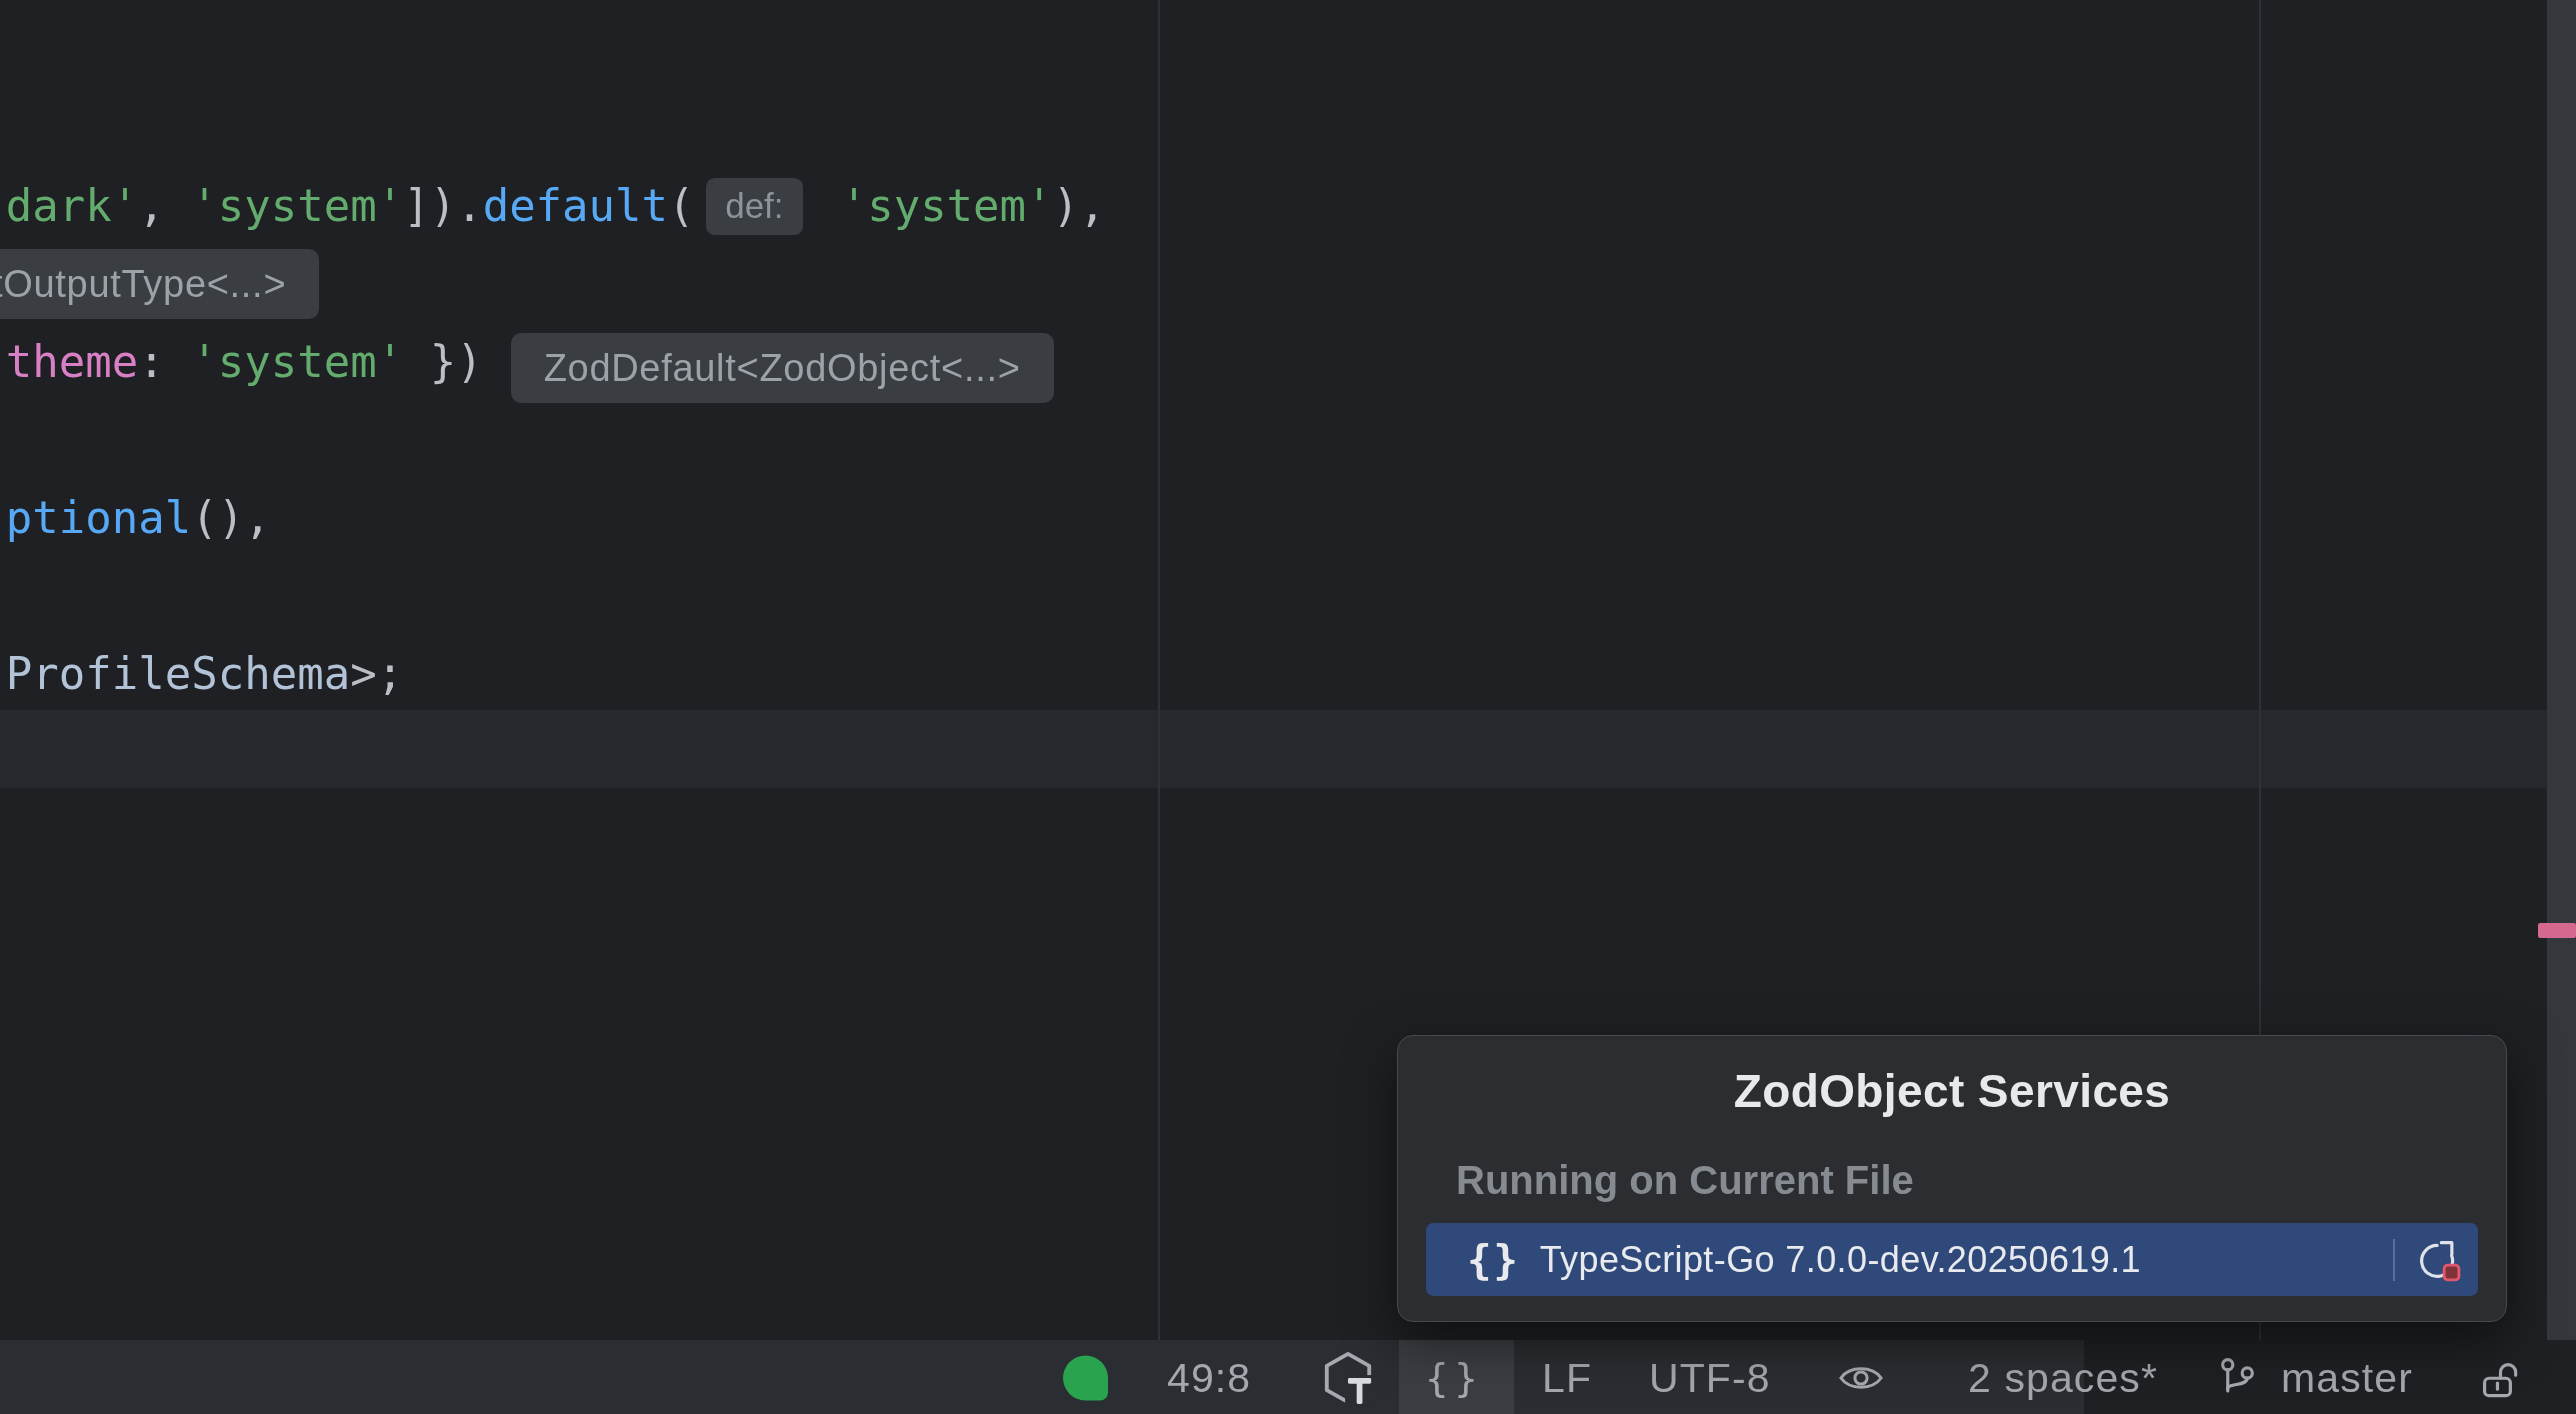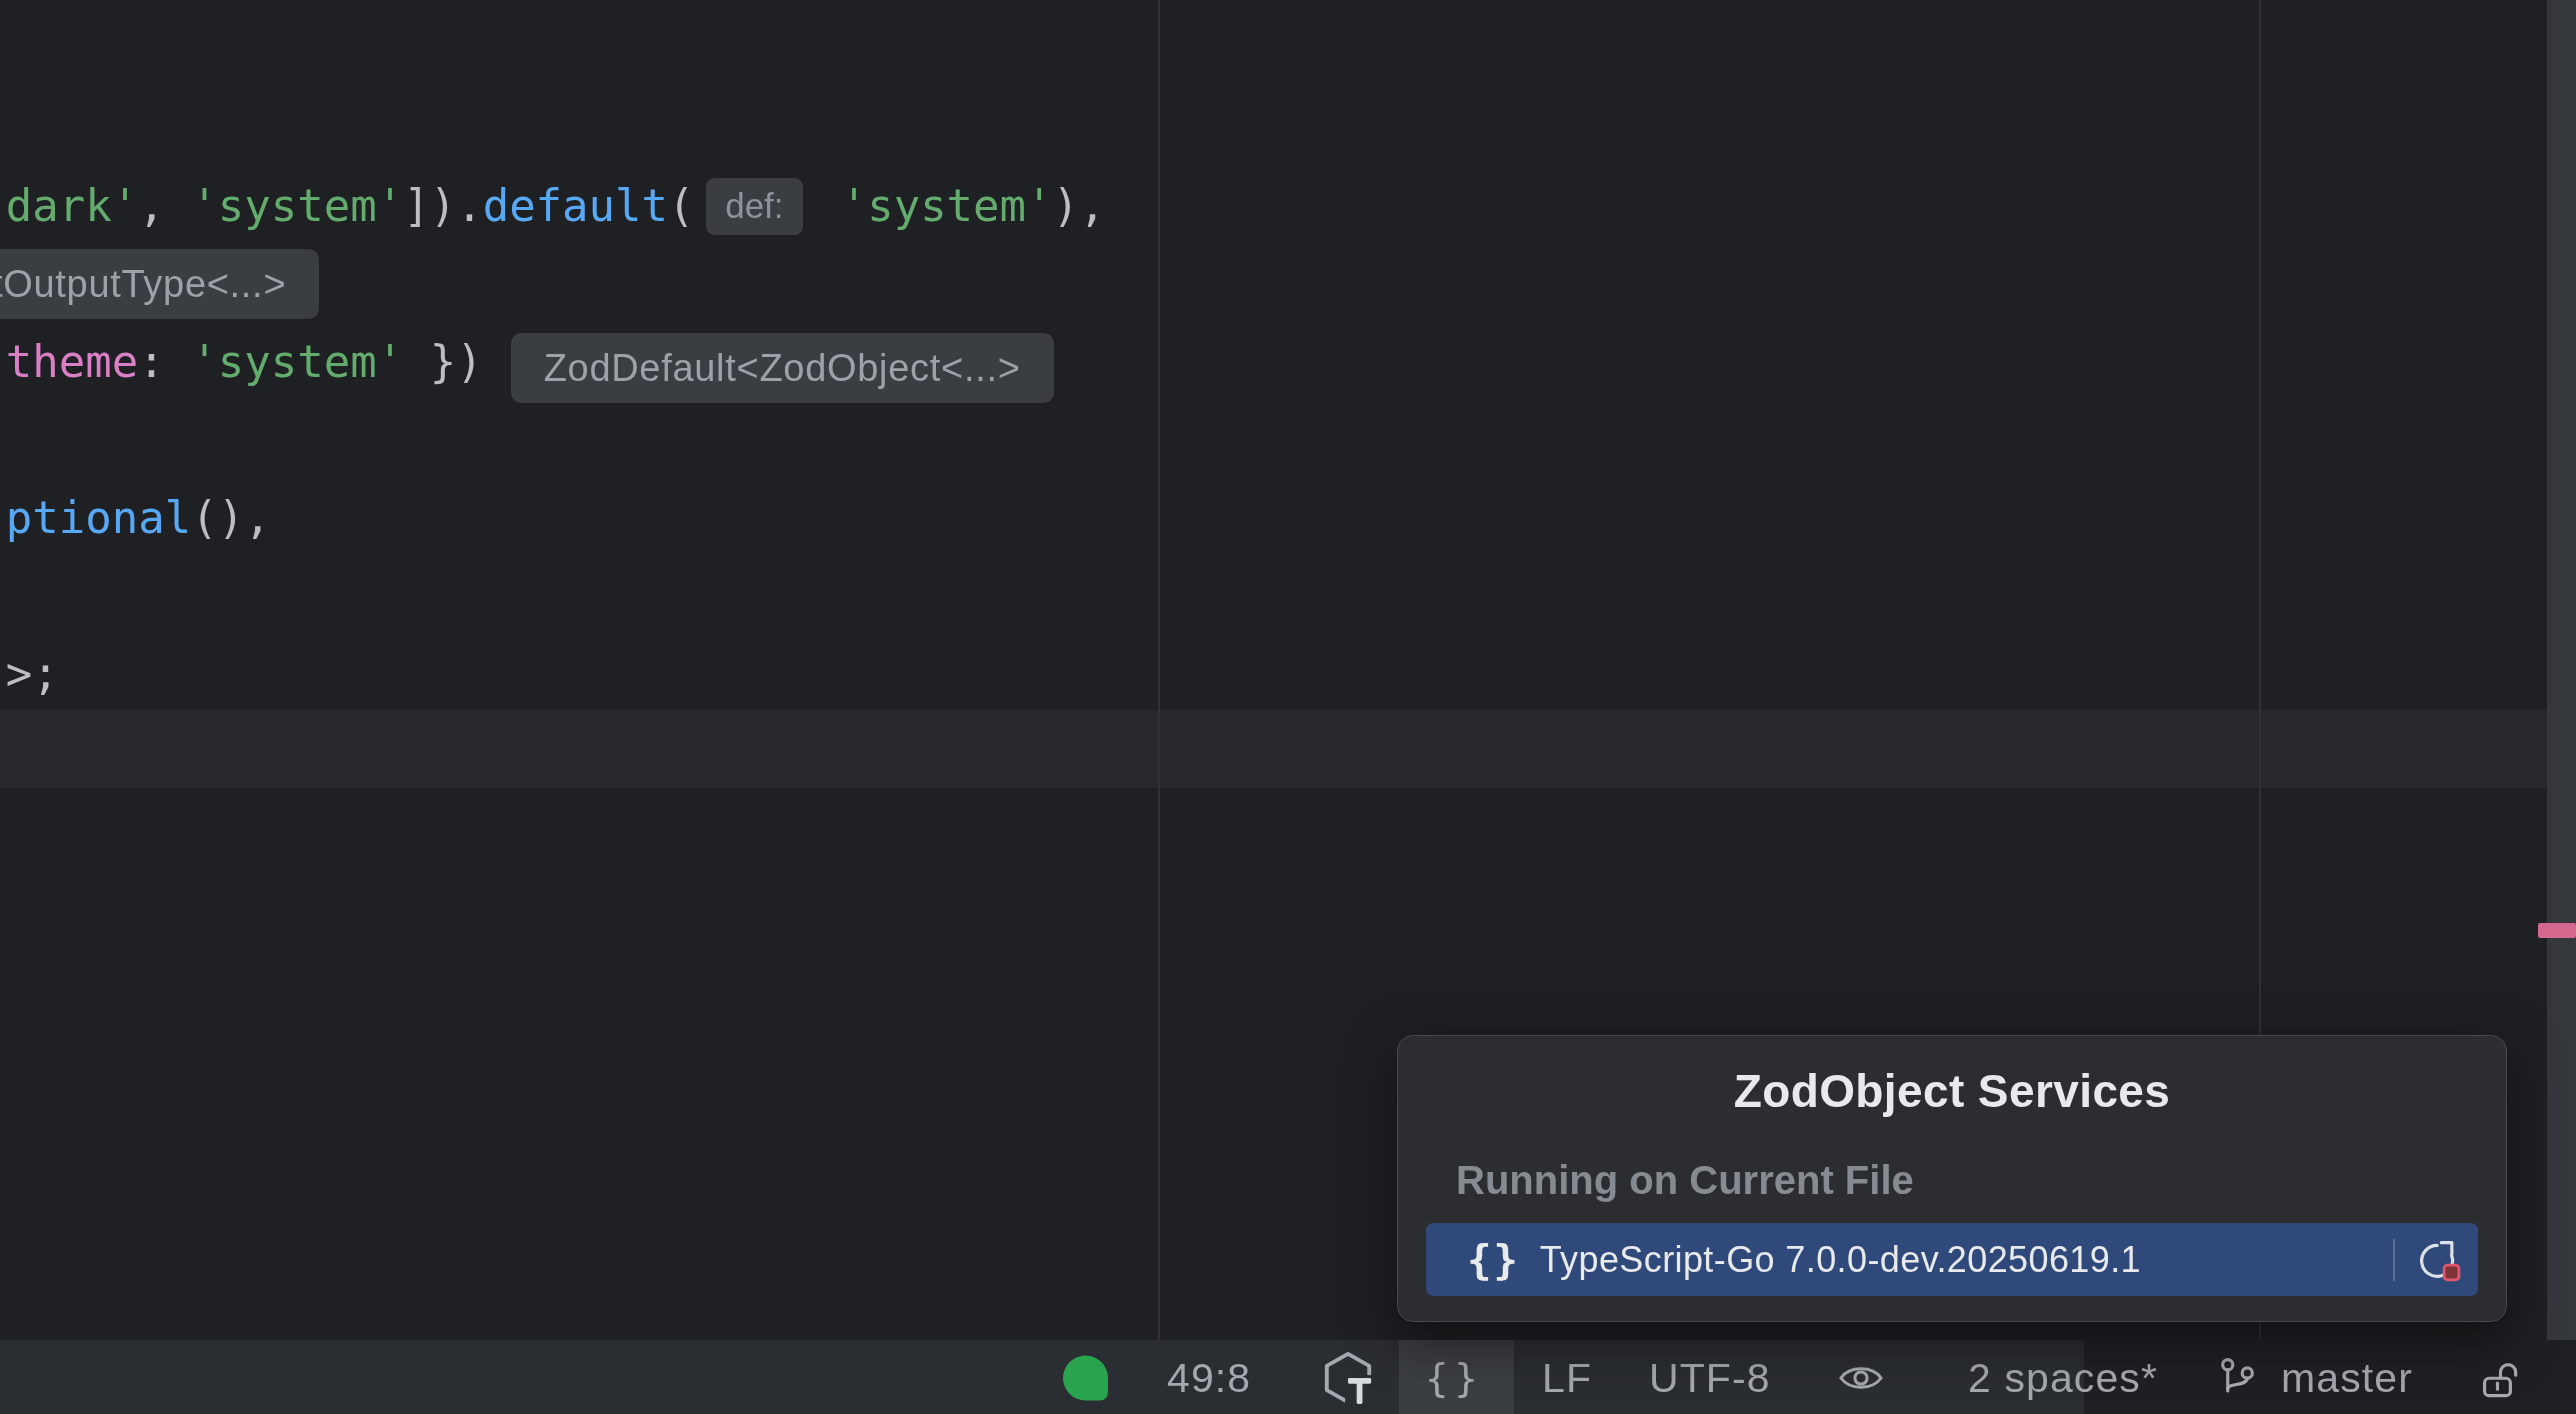--- a/index.html
+++ b/index.html
@@ -100,21 +100,21 @@
   <div id="current-line" style="top: 710px;"></div>
   <div class="guide g1"></div>
   <div class="guide g2"></div>
   <div id="code-lines">
       <div class="code-line"><span class="tok tok-string">dark'</span><span class="tok tok-plain">, </span><span class="tok tok-string">'system'</span><span class="tok tok-plain">]).</span><span class="tok tok-method">default</span><span class="tok tok-plain">(</span><span class="inlay-chip chip-param">def:</span><span class="tok tok-plain"> </span><span class="tok tok-string">'system'</span><span class="tok tok-plain">),</span></div>
       <div class="code-line"><span class="inlay-chip chip-cut">ctOutputType&lt;...&gt;</span></div>
       <div class="code-line"><span class="tok tok-field">theme</span><span class="tok tok-plain">: </span><span class="tok tok-string">'system'</span><span class="tok tok-plain"> })</span><span class="inlay-chip chip-gap">ZodDefault&lt;ZodObject&lt;...&gt;</span></div>
       <div class="code-line"></div>
       <div class="code-line"><span class="tok tok-method">ptional</span><span class="tok tok-plain">(),</span></div>
       <div class="code-line"></div>
-      <div class="code-line"><span class="tok tok-plain">&gt;;</span></div>
+      <div class="code-line"><span class="tok tok-type">ProfileSchema</span><span class="tok tok-plain">&gt;;</span></div>
       <div class="code-line"></div>
     </div>
   <div id="scroll-gutter">
     <div id="error-mark"></div>
   </div>
 </div>
 
 <div id="popup">
   <div class="popup-title">ZodObject Services</div>
   <div class="popup-label">Running on Current File</div>

